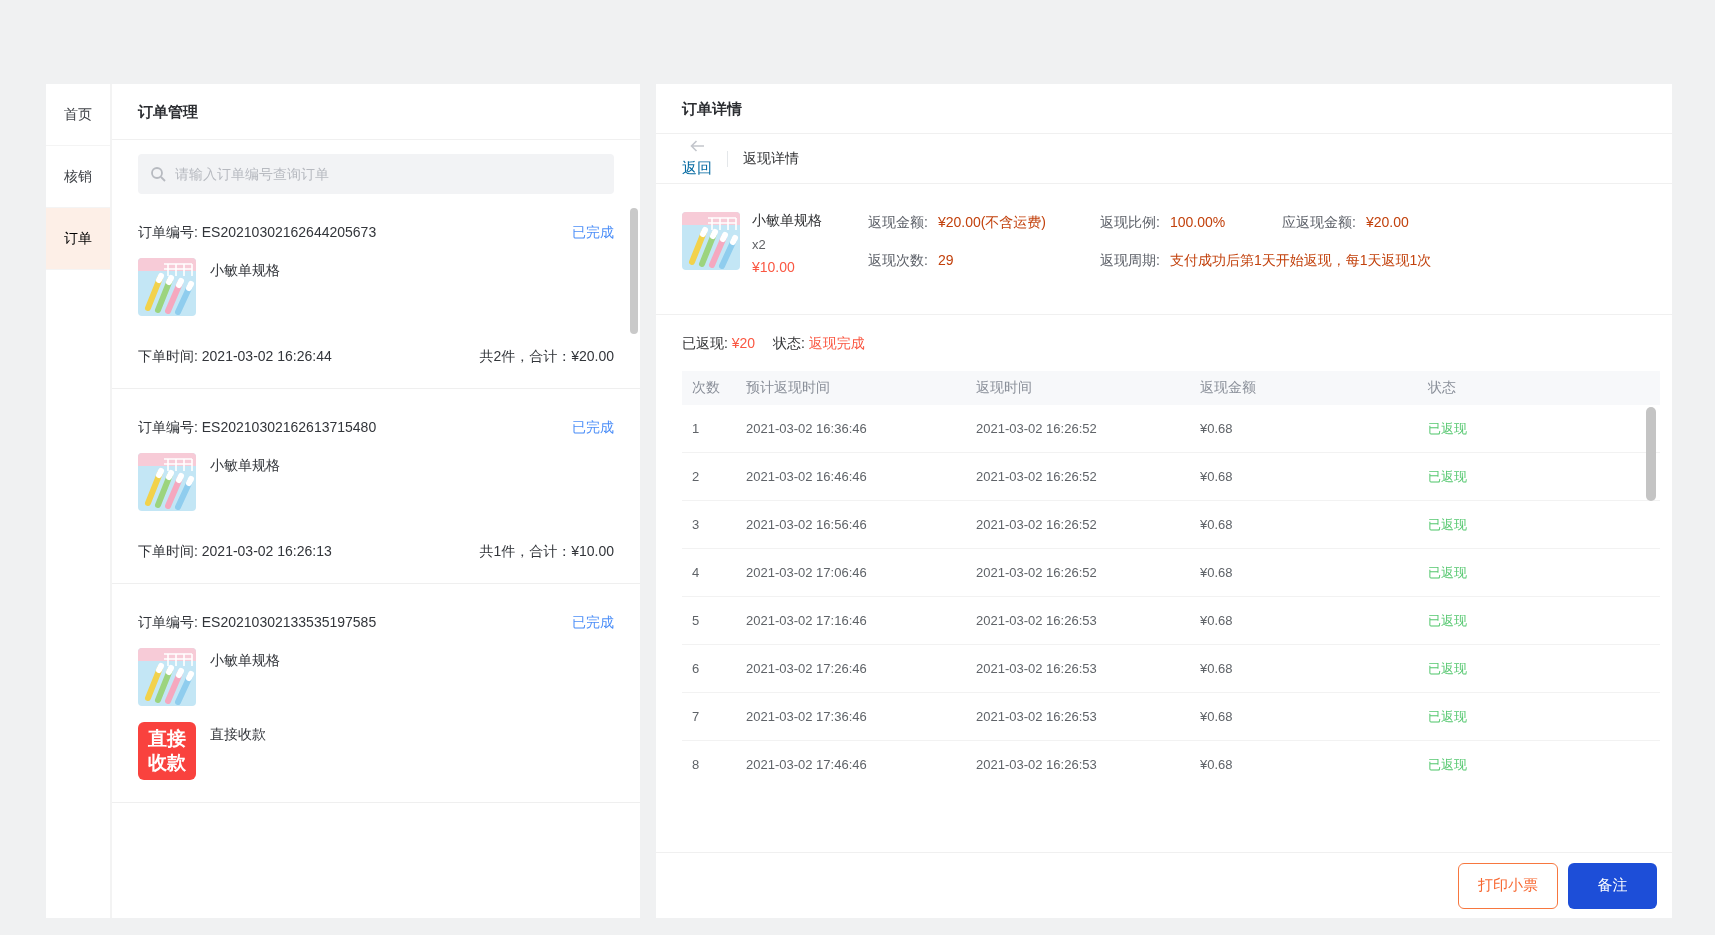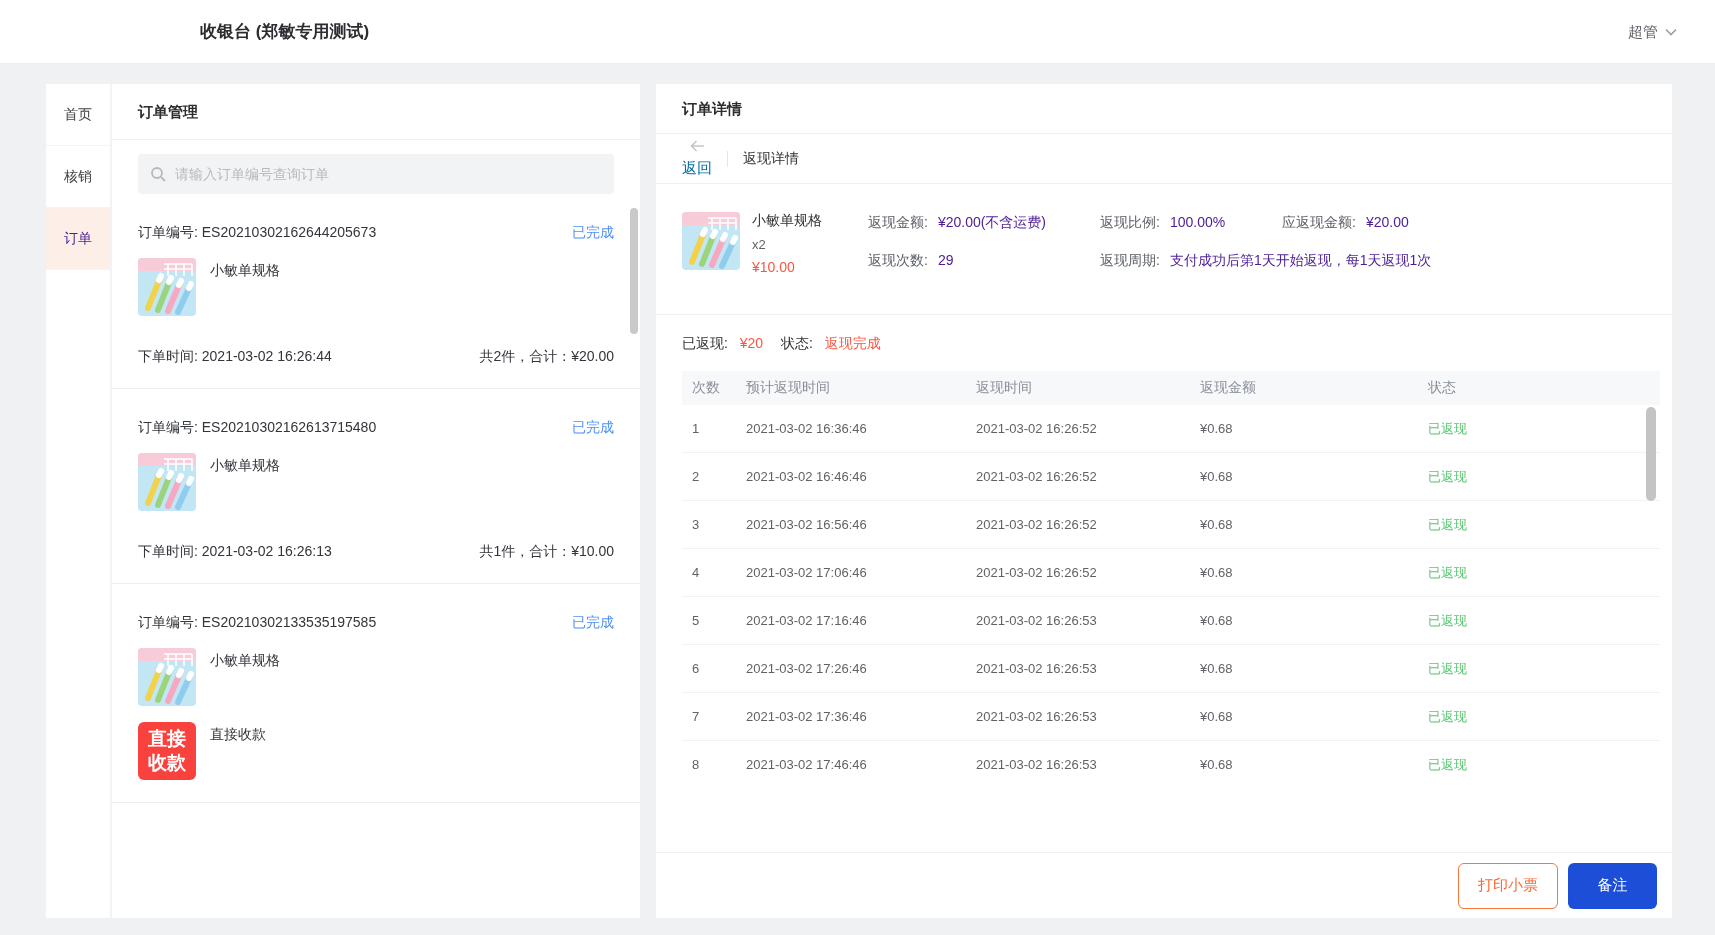--- a/index.html
+++ b/index.html
@@ -9,21 +9,21 @@
 
   
   .topbar { position:absolute; left:0; top:0; width:100%; height:64px; background:#fff; border-bottom:1px solid #efefef; }
   .topbar-title { position:absolute; left:200px; top:0; line-height:64px; font-size:17px; font-weight:bold; color:#2b2d31; }
   .user-menu { position:absolute; right:38px; top:0; height:64px; display:flex; align-items:center; gap:7px; color:#5f6368; font-size:15px; cursor:pointer; }
 
   
   .left-card { position:absolute; left:46px; top:84px; width:594px; height:834px; background:#fff; display:flex; }
   .side-nav { width:66px; flex:none; border-right:2px solid #f3f3f3; }
   .side-item { height:62px; display:flex; align-items:center; justify-content:center; font-size:14px; color:#3e4146; border-bottom:1px solid #f4f4f4; cursor:pointer; }
-  .side-item.active { background:#fdefe7; color:#4c1d95;text-align:center; }
+  .side-item.active { background:#fdefe7; color:#000000;text-align:center; }
 
   .orders-panel { flex:1; position:relative; overflow:hidden; }
   .panel-title { height:56px; line-height:56px; padding-left:26px; font-weight:bold; font-size:15px; color:#2b2d31; border-bottom:1px solid #f0f0f0; }
   .search-wrap { padding:14px 26px 0; }
   .search-box { height:40px; background:#f2f3f5; border-radius:4px; display:flex; align-items:center; padding:0 12px; gap:9px; }
   .search-box input { flex:1; border:none; outline:none; background:transparent; font-size:14px; color:#0f172a; font-family:inherit; }
   .search-box input::placeholder { color:#b7bac0; }
 
   .order-list { position:absolute; left:0; right:0; top:110px; bottom:0; overflow:hidden; }
   .order-item { padding:30px 26px 22px; border-bottom:1px solid #efefef; cursor:pointer; }
@@ -48,29 +48,29 @@
 
   .summary { display:flex; padding:28px 26px 24px; }
   .sum-left { display:flex; gap:12px; width:186px; flex:none; }
   .sum-img { width:58px; height:58px; border-radius:4px; overflow:hidden; flex:none; }
   .sum-name { font-size:14px; color:#303133; }
   .sum-qty { font-size:13px; color:#606266; margin-top:7px; }
   .sum-price { font-size:14px; color:#fa5742; margin-top:7px; }
   .kv-grid { flex:1; padding-top:2px; }
   .kv-row { display:flex; margin-bottom:20px; }
   .kv { font-size:14px; color:#5a5e66; }
-  .kv .val { color:#4c1d95; margin-left:10px; }
+  .kv .val { color:#c2410c; margin-left:10px; }
   .kv.w1 { width:232px; flex:none; }
   .kv.w2 { width:182px; flex:none; }
 
   .section-divider { border-top:1px solid #f0f0f0; }
   .cashback-line { padding:20px 26px 18px; font-size:14px; color:#303133; }
   .cashback-line .orange { color:#fa5742; }
   .cashback-line .sp { margin-left:14px; }
-  .cashback-line .v { margin-left:8px; }
+  .cashback-line .v { }
 
   .tbl { margin:0 12px 0 26px; }
   .tbl-header { display:flex; height:34px; align-items:center; background:#f7f8fa; color:#8a8f99; font-size:14px; }
   .tbl-body { height:366px; overflow:hidden; position:relative; }
   .tbl-row { display:flex; height:48px; align-items:center; border-bottom:1px solid #f2f2f2; font-size:13px; color:#5f6368; }
   .c1 { width:64px; padding-left:10px; flex:none; }
   .c2 { width:230px; flex:none; }
   .c3 { width:224px; flex:none; }
   .c4 { width:228px; flex:none; }
   .c5 { flex:1; }
@@ -111,29 +111,20 @@
       <ellipse cx="42" cy="44" rx="17" ry="13" fill="#e8b48e"></ellipse>
       <ellipse cx="30" cy="42" rx="7" ry="4" fill="#e8b48e" transform="rotate(25 30 42)"></ellipse>
       <rect x="24" y="18" width="4.5" height="28" rx="2" fill="#31503f" transform="rotate(24 26 32)"></rect>
       <rect x="21" y="40" width="5" height="5" fill="#d9b23c" transform="rotate(24 23 42)"></rect>
     </symbol>
   </defs>
 </svg>
 
 <div class="page">
 
-  <div class="topbar">
-    <div class="topbar-title">收银台 (郑敏专用测试)</div>
-    <div class="user-menu">
-      <span>超管</span>
-      <svg width="12" height="8" viewBox="0 0 12 8">
-          <path d="M1 1.5 L6 6.5 L11 1.5" fill="none" stroke="#9a9da3" stroke-width="1.6"></path>
-        </svg>
-    </div>
-  </div>
 
   <div class="left-card">
     <div class="side-nav">
       <div class="side-item">首页</div>
       <div class="side-item">核销</div>
       <div class="side-item active">订单</div>
     </div>
 
     <div class="orders-panel">
       <div class="panel-title">订单管理</div>

